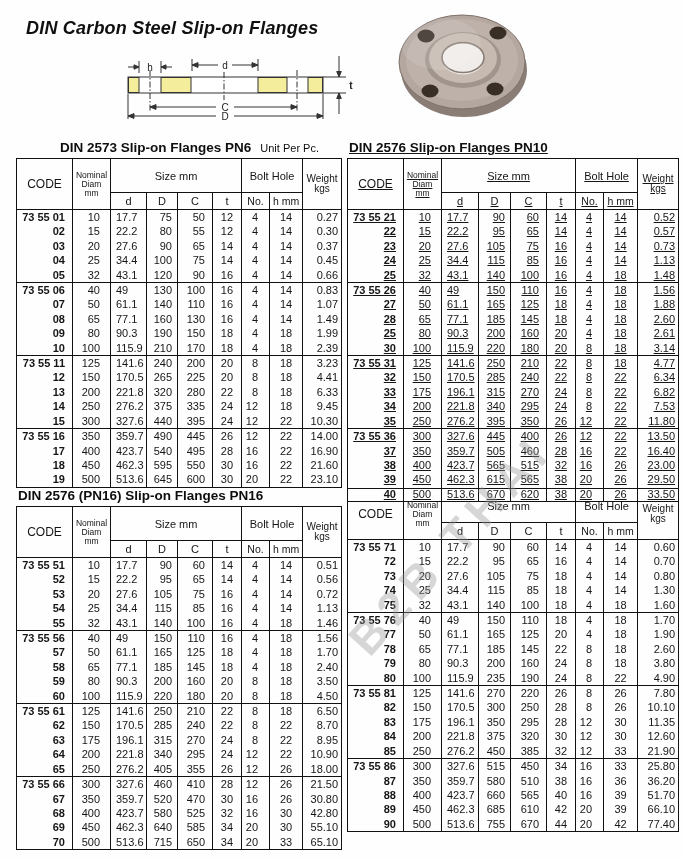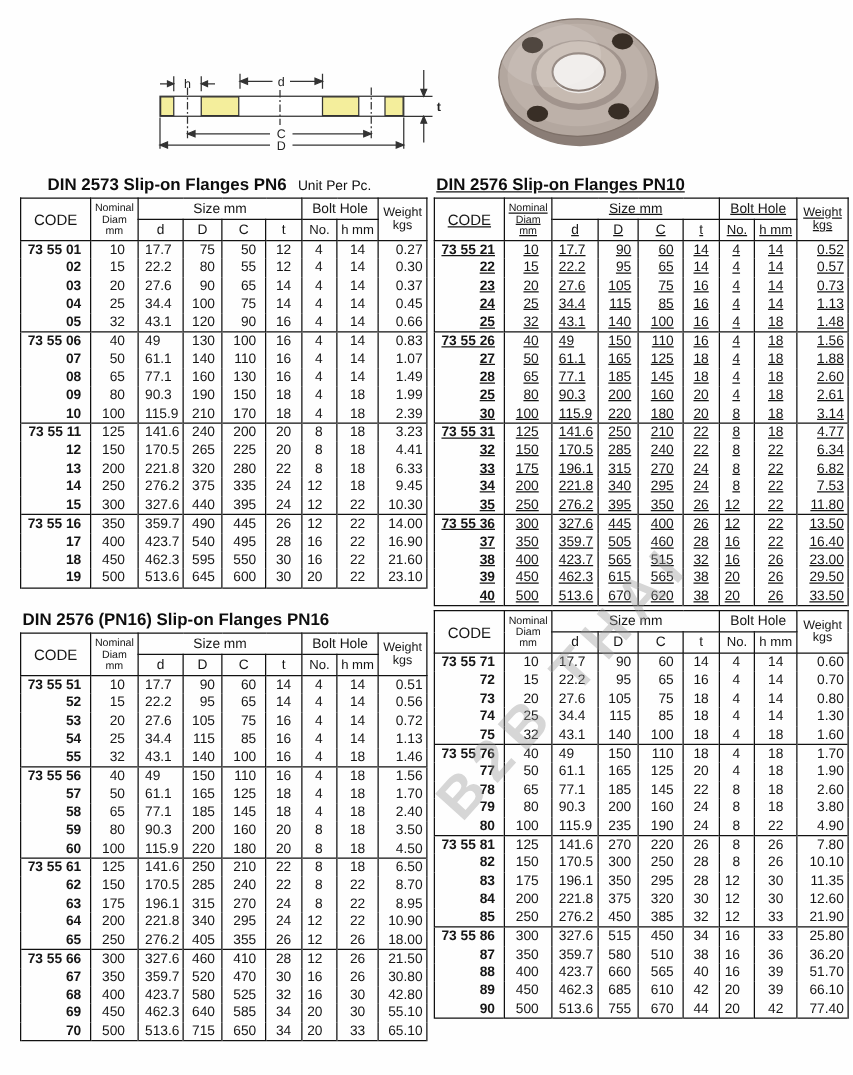--- a/index.html
+++ b/index.html
@@ -16,28 +16,28 @@
   #diagram { position:absolute; left:110px; top:50px; }
   #photo { position:absolute; left:393px; top:6px; }
 
   .panel { position:absolute; }
   #panel-0 { left:16px;  top:140px; width:325px; }
   #panel-1 { left:347px; top:140px; width:331px;text-decoration:underline; }
   #panel-2 { left:16px;  top:488px; width:325px; }
   #panel-3 { left:347px; top:488px; width:331px; }
 
   .panel h2 { font-size:13.5px; font-weight:bold; color:#0e0e0e; margin:0 0 3px 2px; white-space:nowrap; }
-  #panel-0 h2 { margin-left:22px; }
+  #panel-0 h2 { margin-left:44px; }
   .unit-note { font-size:11px; font-weight:normal; margin-left:9px; }
 
   table { border-collapse:collapse; width:100%; table-layout:fixed; border:1.6px solid #111; }
   th { border:1px solid #111; font-weight:normal; text-align:center; vertical-align:middle; padding:0; }
   .h-code   { font-size:12px;margin-left:32px; }
   .h-nom    { font-size:8.5px; line-height:9px; }
-  .h-size   { font-size:11px; height:17px; }
+  .h-size   { font-size:11px; height:34px; }
   .h-bolt   { font-size:11px; }
   .h-weight { font-size:10px; line-height:10px; }
   .h-sub    { font-size:11px; height:17px; }
   .h-sub-sm { font-size:10.5px;margin-left:40px; }
 
   td {
     border-left:1px solid #111; border-right:1px solid #111;
     font-size:11px; line-height:14.4px; padding:0; white-space:nowrap; overflow:hidden;
   }
   tbody tr:first-child td { border-top:1.4px solid #111; }
@@ -59,20 +59,21 @@
     transform:rotate(-48deg); transform-origin:center;
     font-size:46px; font-weight:bold; letter-spacing:8px;
     color:rgba(150,150,150,0.38); pointer-events:none; z-index:5; white-space:nowrap;
   }
 </style>
 </head>
 <body>
 
 <div id="page">
 
+  <div id="main-title">DIN Carbon Steel Slip-on Flanges</div>
 
   <svg id="diagram" width="252" height="88" viewBox="0 0 252 88">
     <g stroke="#333" stroke-width="1" fill="none">
 
       <rect x="18" y="27" width="195" height="16" fill="#ffffff"></rect>
 
       <rect x="18.5" y="27.5" width="10.5" height="15" fill="#f4ee9c"></rect>
       <rect x="51" y="27.5" width="30" height="15" fill="#f4ee9c"></rect>
       <rect x="148" y="27.5" width="29" height="15" fill="#f4ee9c"></rect>
       <rect x="198" y="27.5" width="14.5" height="15" fill="#f4ee9c"></rect>

